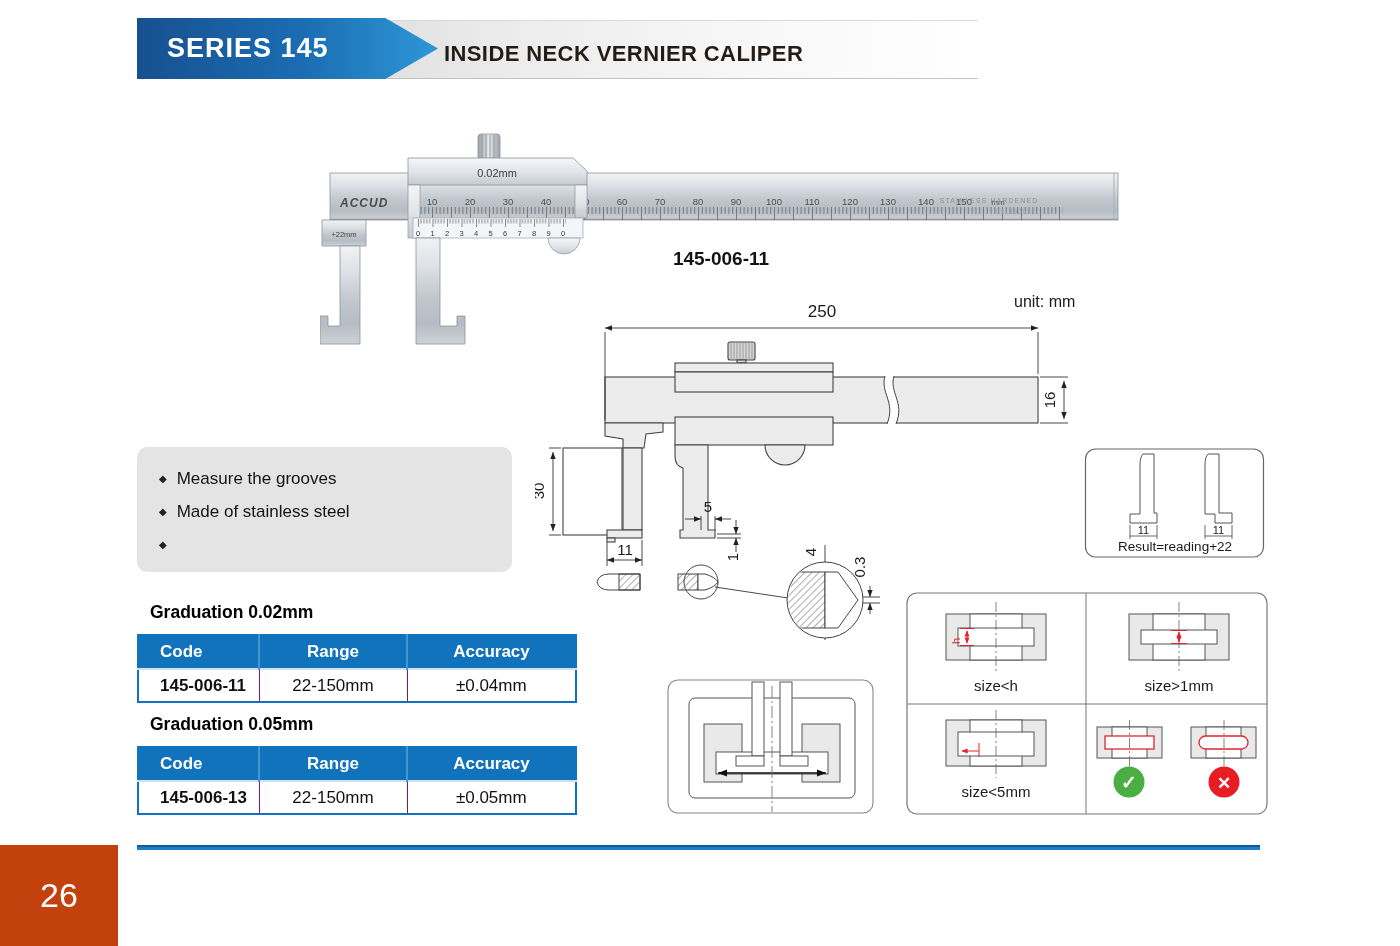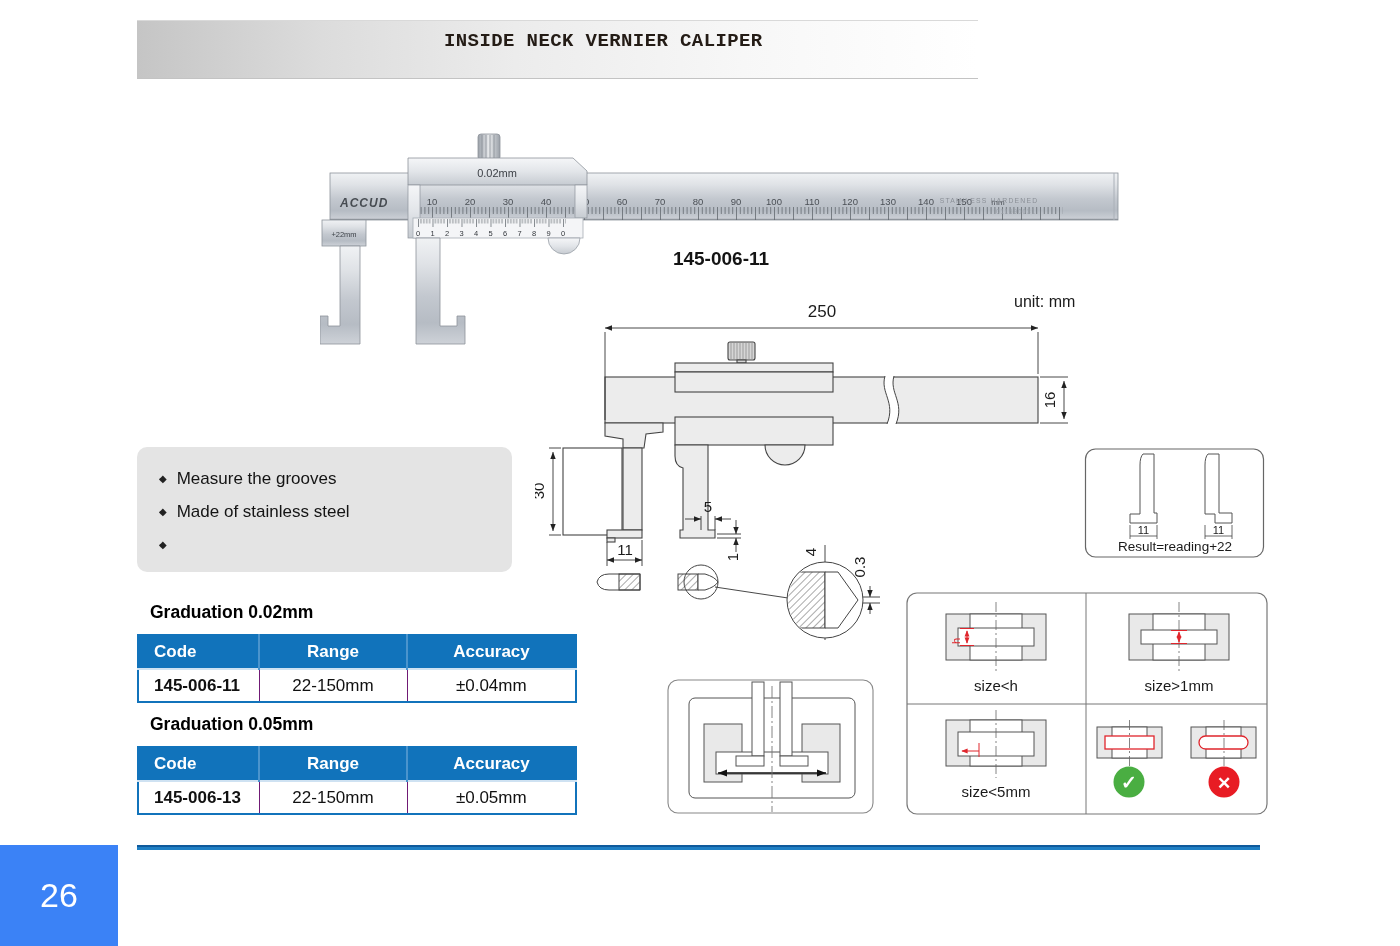--- a/index.html
+++ b/index.html
@@ -9,22 +9,22 @@
 
   
   .banner-strip{left:137px;top:20px;width:841px;height:57px;
     background:linear-gradient(90deg,#c5c5c5 0%,#dcdcdc 22%,#ececec 45%,#f7f7f7 72%,#ffffff 100%);
     border-top:1px solid #d9d9d9;border-bottom:1px solid #c3c3c3;}
   .banner-arrow{left:137px;top:18px;width:301px;height:61px;
     background:linear-gradient(90deg,#17508f 0%,#1b6db3 55%,#2d97d7 100%);
     clip-path:polygon(0 0,82.5% 0,100% 50%,82.5% 100%,0 100%);
     display:flex;align-items:center;padding-left:30px;box-sizing:border-box;}
   .banner-arrow span{color:#fff;font-size:27px;font-weight:bold;letter-spacing:1px;}
-  .banner-title{left:444px;top:10px;height:61px;display:flex;align-items:center;
-    font-size:19px;font-weight:bold;color:#241c16;letter-spacing:.4px;font-family:Liberation Mono, monospace;}
+  .banner-title{left:444px;top:23px;height:61px;display:flex;align-items:center;
+    font-size:22px;font-weight:bold;color:#241c16;letter-spacing:.4px;}
 
   
   .model-label{left:621px;top:248px;width:200px;text-align:center;
     font-size:19px;font-weight:bold;color:#141414;}
 
   
   .features{left:137px;top:447px;width:375px;height:125px;background:#e4e4e4;border-radius:10px;
     box-sizing:border-box;padding-top:15px;}
   .feature{display:flex;align-items:center;height:33px;font-size:17px;color:#141414;}
   .feature .bullet{font-size:10px;margin:0 10px 0 22px;color:#222;}
@@ -32,37 +32,40 @@
   
   .spec{position:absolute;width:486px;}
   .spec-heading{font-size:17.5px;font-weight:bold;color:#000;margin:0 0 11px 13px;}
   table.spec-table{border-collapse:collapse;border:2px solid #1173bb;background:#fff;table-layout:fixed;}
   table.spec-table th{background:#1173bb;color:#fff;font-size:17px;font-weight:bold;height:30px;
     border-left:2px solid #4a94cd;text-align:center;}
   table.spec-table th:first-child{border-left:none;}
   table.spec-table td{font-size:17px;color:#111;height:29px;text-align:center;
     border-top:2px solid #cfe2f2;border-left:1px solid #701a75;background:#fff;}
   table.spec-table td:first-child{border-left:none;}
-  .cell-left{text-align:left !important;padding-left:15px;}
+  .cell-left{text-align:left !important;padding-left:21px;}
   td.code{font-weight:bold;}
 
   
   .footer-line{left:137px;top:845px;width:1123px;height:3px;background:#1f7fc4;border-top:2px solid #0f5a9c;}
-  .page-num{left:0;top:845px;width:118px;height:101px;background:#3b82f6;color:#fff;
+  .page-num{left:0;top:845px;width:118px;height:101px;background:#c2410c;color:#fff;
     display:flex;align-items:center;justify-content:center;font-size:34px;}
 
   svg{display:block;}
   svg text{font-family:"Liberation Sans",sans-serif;}
 </style>
 </head>
 <body>
 
 <div class="page">
 
   <div class="abs banner-strip"></div>
+  <div class="abs banner-arrow">
+    <span>SERIES 145</span>
+  </div>
   <div class="abs banner-title">INSIDE NECK VERNIER CALIPER</div>
 
   <svg class="abs" style="left:320px;top:130px" width="800" height="230" viewBox="0 0 800 230">
     <defs>
       <linearGradient id="gSilver" x1="0" y1="0" x2="0" y2="1">
         <stop offset="0" stop-color="#f0f2f4"></stop>
           <stop offset="0.25" stop-color="#dfe2e6"></stop>
         <stop offset="0.55" stop-color="#c3c8cf"></stop>
           <stop offset="0.8" stop-color="#b6bcc4"></stop>
         <stop offset="1" stop-color="#ced2d8"></stop>

